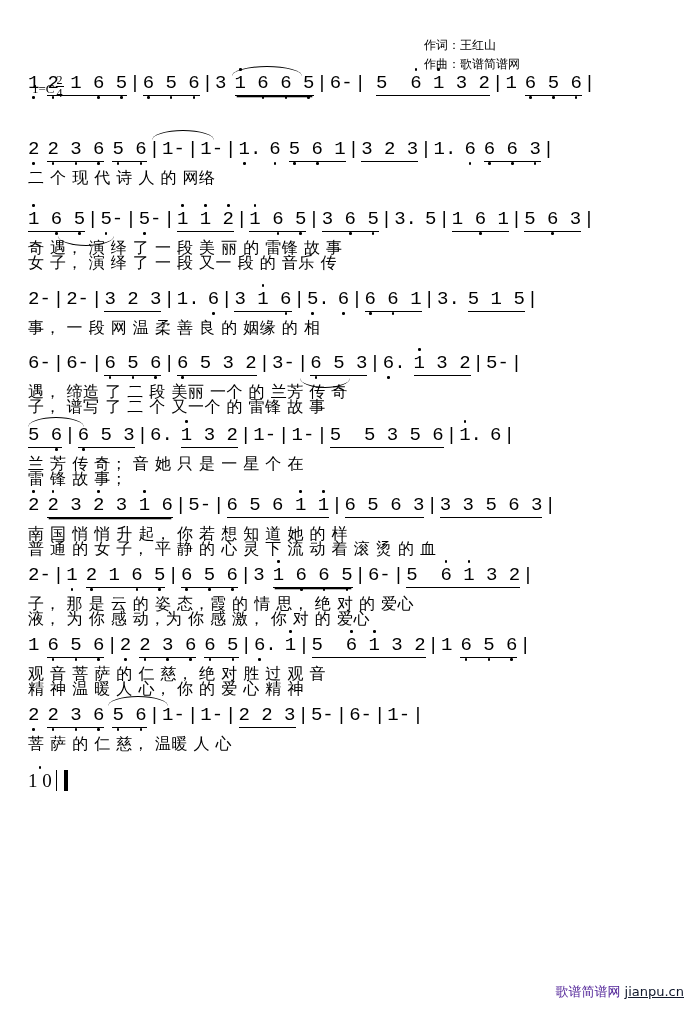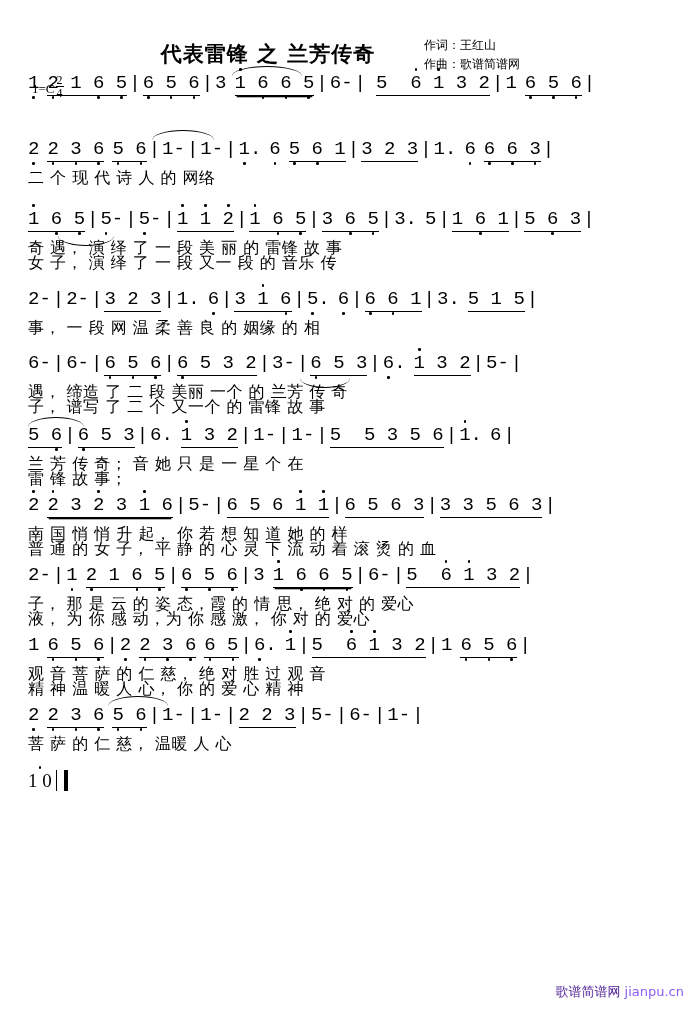--- a/index.html
+++ b/index.html
@@ -185,32 +185,31 @@
   .footer {
     position: absolute;
     right: 12px;
     bottom: 10px;
     font-family: "DejaVu Sans", sans-serif;
     font-size: 13px;
     color: #555;
     white-space: nowrap;
   }
   .footer .cn { color: #4c1d95; }
-  .footer .dom { color: #8b5cf6; }
+  .footer .dom { color: #0f172a; text-decoration: underline; }
 </style>
 </head>
 <body>
 
 <div class="sheet">
 
   <div class="header">
     <div class="key-sig">
       <span>1=C</span><span class="frac"><span class="num">2</span><span class="den">4</span></span>
     </div>
-    <div class="song-title">代表雷锋 之 兰芳传奇</div>
     <div class="credits">
       <div>作词：王红山</div>
       <div>作曲：歌谱简谱网</div>
     </div>
   </div>
 
   <div class="system" style="top:72px;">
     <div class="notes">
       <span class="dotbelow">1</span><span class="sp"></span><span class="beam"><span class="dotbelow">2</span>&nbsp;1&nbsp;<span class="dotbelow">6</span>&nbsp;<span class="dotbelow">5</span></span><span class="bar">|</span><span class="beam"><span class="dotbelow">6</span>&nbsp;<span class="dotbelow">5</span>&nbsp;<span class="dotbelow">6</span></span><span class="bar">|</span>3<span class="sp"></span><span class="beam2"><span class="dotabove">1</span>&nbsp;<span class="dotbelow">6</span>&nbsp;<span class="dotbelow">6</span>&nbsp;<span class="dotbelow">5</span></span><span class="bar">|</span>6-<span class="bar">|</span><span class="sp"></span><span class="beam">5&nbsp;&nbsp;<span class="dotabove">6</span>&nbsp;<span class="dotabove">1</span>&nbsp;3&nbsp;2</span><span class="bar">|</span>1<span class="sp"></span><span class="beam"><span class="dotbelow">6</span>&nbsp;<span class="dotbelow">5</span>&nbsp;<span class="dotbelow">6</span></span><span class="bar">|</span>
     </div>

